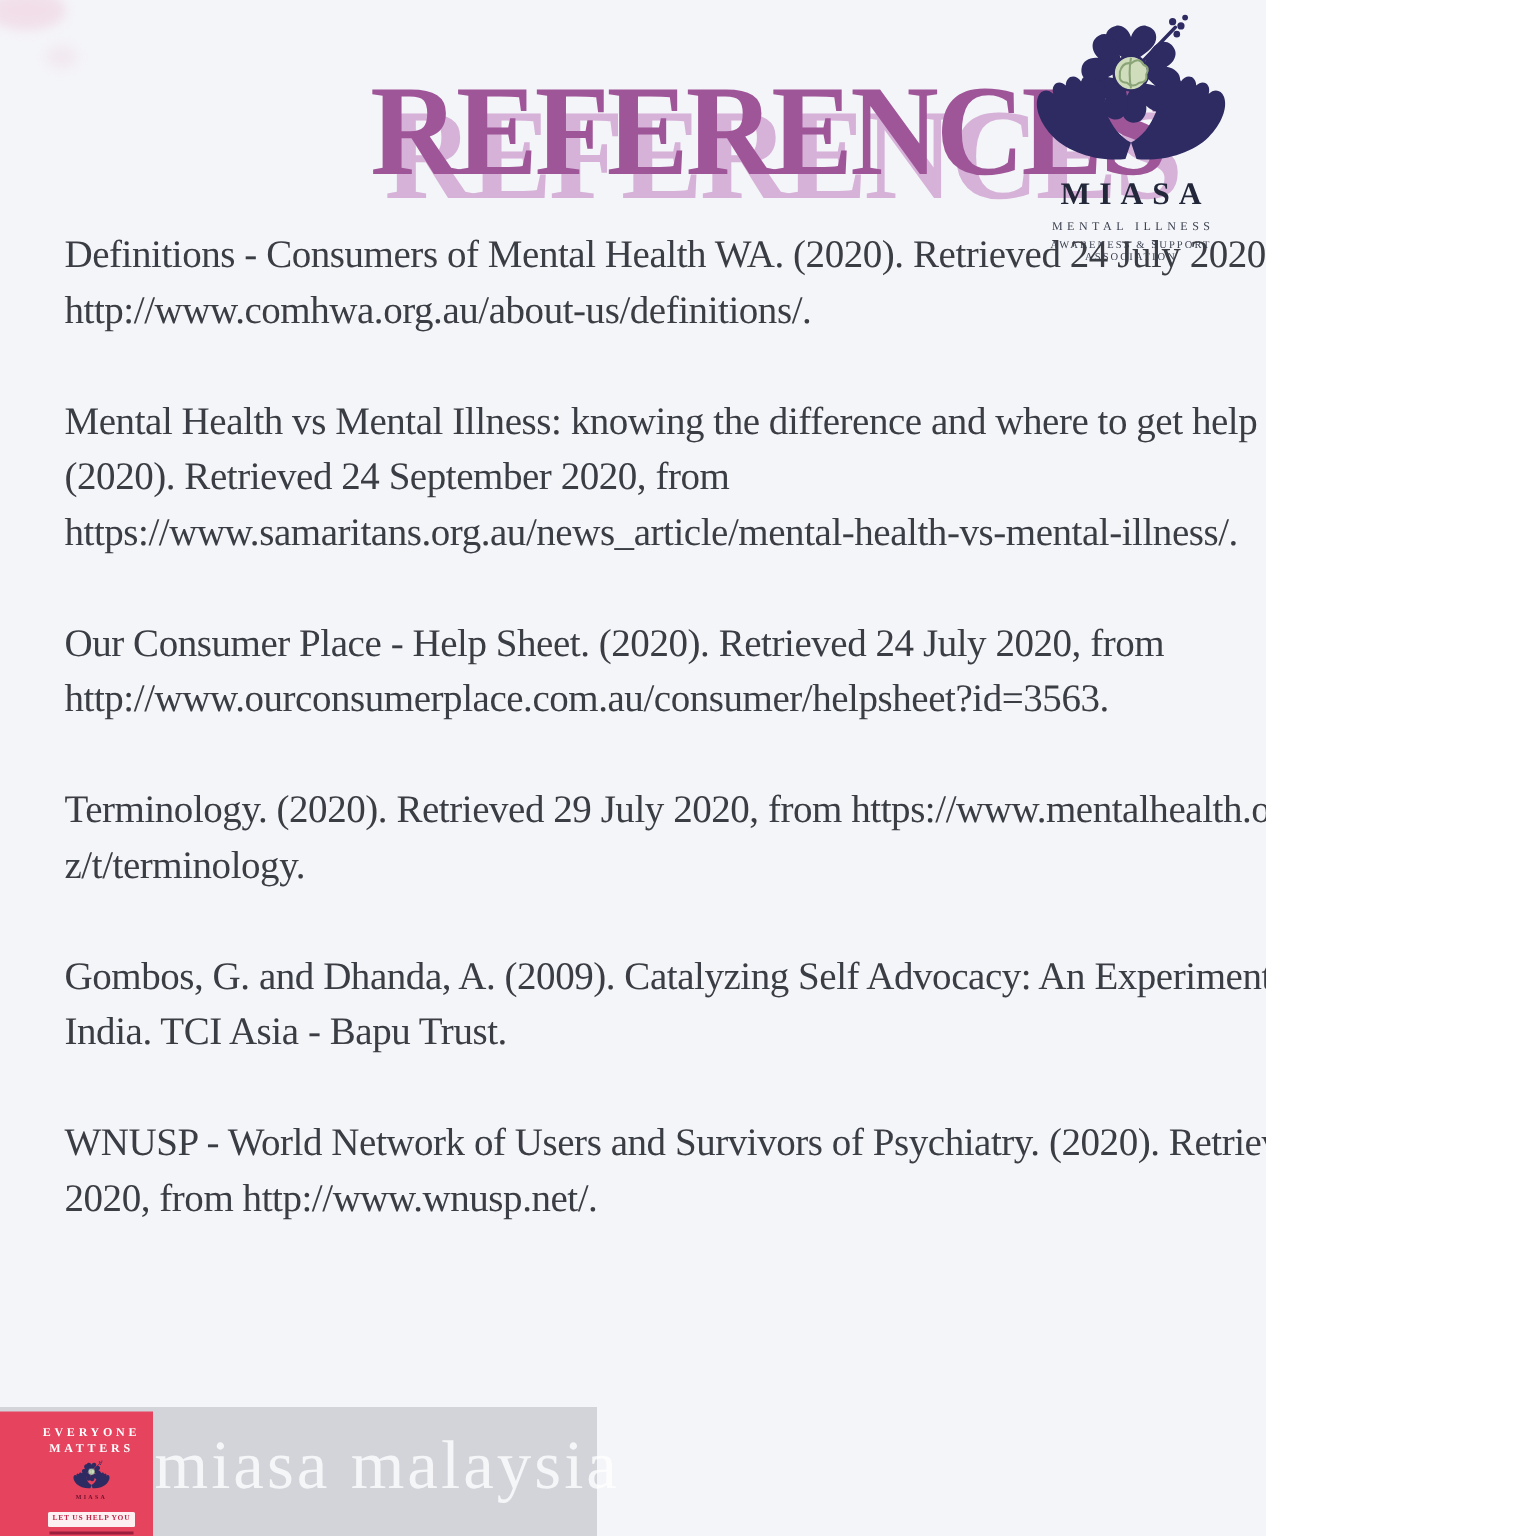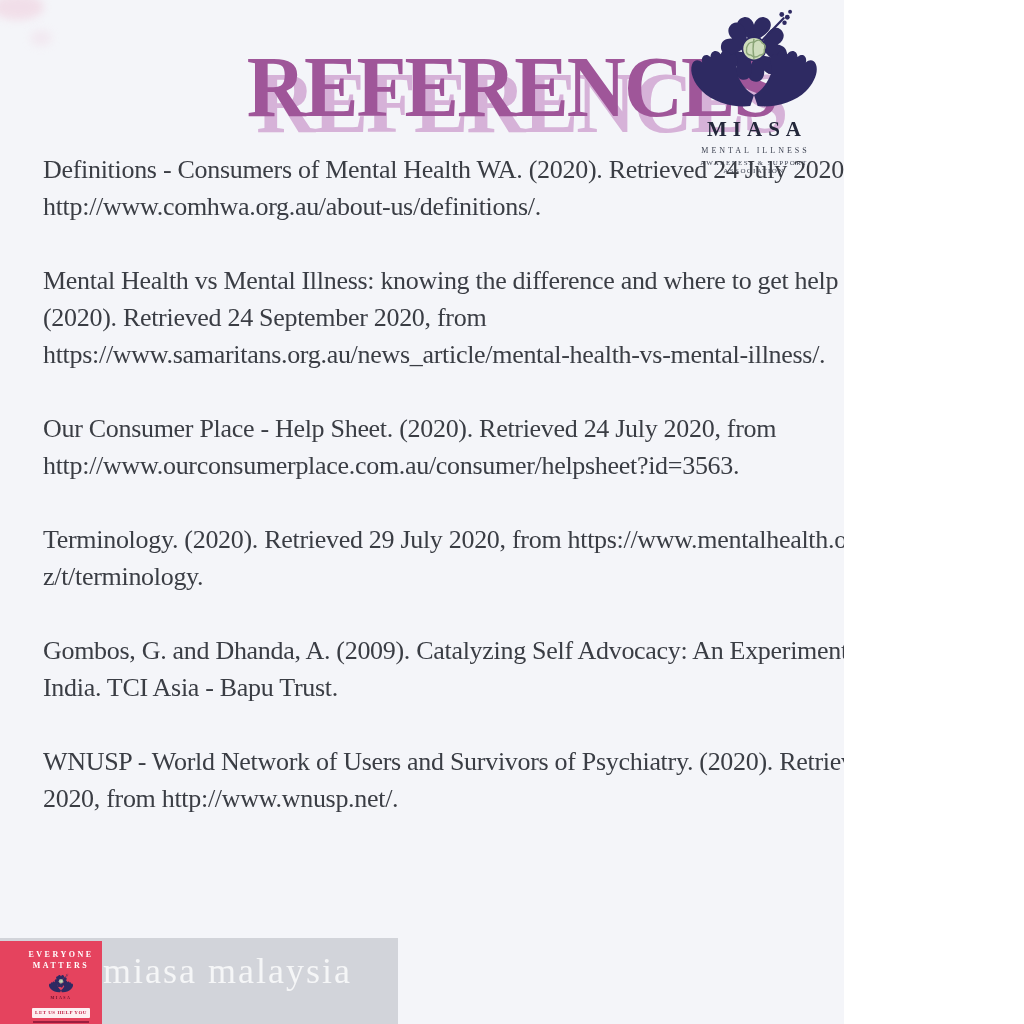--- a/index.html
+++ b/index.html
@@ -27,21 +27,21 @@
 
   
   .refs{position:absolute;left:43px;top:151px;width:952px;
     font-size:26px;line-height:37px;letter-spacing:-.3px;color:#3a3d44;
     overflow-wrap:break-word;}
   .refs p{margin:0 0 37px 0;}
 
   
   .wm-bar{position:absolute;left:0;top:938px;width:398px;height:86px;
     background:rgba(186,188,195,.58);}
-  .wm-text{position:absolute;left:103px;top:950px;font-size:36px;letter-spacing:2px;
+  .wm-text{position:absolute;left:103px;top:950px;font-size:46px;letter-spacing:2px;
     color:rgba(255,255,255,.78);}
 
   
   .poster{position:absolute;left:0;top:941px;width:82px;height:83px;
     background:#e5435e;color:#fff;text-align:center;overflow:hidden;padding-left:20px;}
   .p-title{font-size:8px;font-weight:bold;letter-spacing:2.5px;line-height:11px;margin-top:8px;}
   .p-flower{margin-top:2px;height:22px;}
   .p-miasa{font-size:4px;letter-spacing:1.5px;color:#6e0f2c;font-weight:bold;margin-top:0;}
   .p-band{display:inline-block;background:rgba(255,255,255,.92);color:#c2274b;
     font-size:5px;font-weight:bold;letter-spacing:.5px;line-height:8px;

